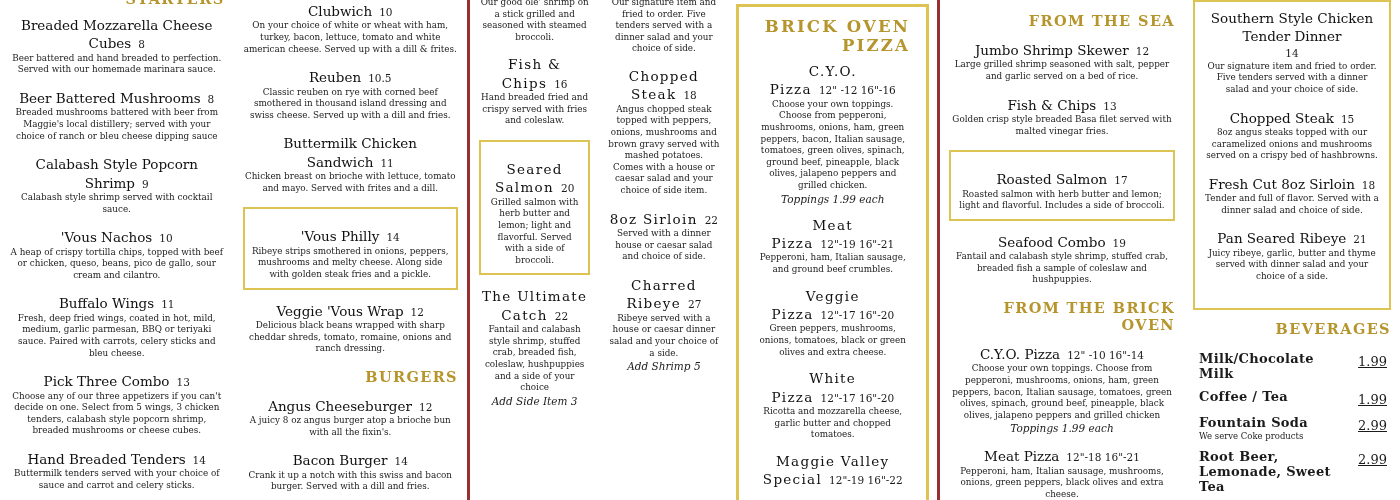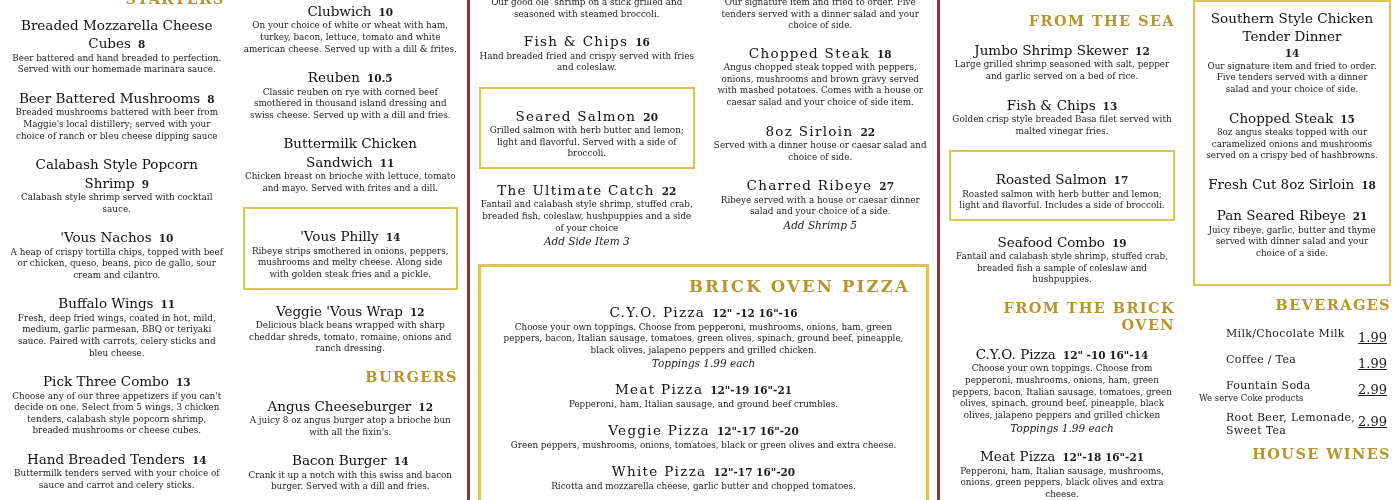--- a/index.html
+++ b/index.html
@@ -6,54 +6,54 @@
     --gold:#b5952c;
     --goldb:#ddc452;
     --red:#963031;
     --ink:#1b1b1b;
   }
   html,body{margin:0;padding:0;background:#fff;}
   .menu{display:flex;width:1400px;height:500px;background:#fff;color:var(--ink);
         font-family:"DejaVu Serif","Liberation Serif",serif;overflow:hidden;}
   .page{box-sizing:border-box;height:500px;overflow:hidden;background:#fff;}
   #page-1{width:470px;border-right:3px solid var(--red);}
-  #page-2{width:470px;border-right:3px solid var(--red);display:flex;flex-direction:column;}
+  #page-2{width:470px;border-right:3px solid var(--red);display:flex;flex-direction:row;}
   #page-3{width:460px;}
   .cols{display:flex;}
   .col{flex:1;padding:0 9px;min-width:0;}
   #page-1 .col{padding-top:2px;}
   #page-3 .col:first-child{padding-top:6px;width:244px;flex:none;box-sizing:border-box;}
   #page-3 .col:last-child{flex:1;}
 
   .heading{font-weight:700;font-size:14.5px;color:var(--gold);text-align:right;
            letter-spacing:1.4px;margin:6px 0 12px;}
   .cut-top{margin-top:-12px;margin-bottom:9px;}
 
   .item{text-align:center;margin-bottom:13px;}
   .nameline{line-height:1.15;}
   .iname{font-weight:400;font-size:13.5px;color:#101010;}
   .iname.spread{letter-spacing:1.3px;}
-  .iprice{font-weight:700;font-size:10.5px;margin-left:7px;white-space:nowrap;}
+  .iprice{font-weight:400;font-size:10.5px;margin-left:7px;white-space:nowrap;}
   .iprice.below{margin:1px 0 2px;text-align:center;}
   .desc{font-size:8.8px;line-height:1.32;color:#222;text-align:center;}
   .tail{margin:-3px 0 12px;}
   .note{font-style:italic;font-size:10.5px;margin-top:1px;text-align:center;}
   .item.boxed{border:2px solid var(--goldb);padding:18px 6px 7px;margin:0 0 12px;}
 
   .box-group{border:3px solid var(--goldb);}
   .pizza-box{margin:4px 8px 6px;padding:6px 16px 10px;}
   .pizza-box .heading{margin:2px 0 9px;font-size:16.5px;letter-spacing:2.2px;}
   .pizza-box .item{margin-bottom:11px;}
   .dinner-box{padding:7px 9px 12px;margin:0 0 10px;border-width:2px;}
 
   #page-2 .after .heading{margin:4px 0 7px;}
 
   .pricelist{padding:2px 4px 0 6px;}
   .price-row{display:flex;align-items:flex-start;margin-bottom:8px;text-align:left;}
-  .plabel{font-weight:400;font-size:11px;letter-spacing:0.3px;margin-left:27px;}
+  .plabel{font-weight:700;font-size:13px;letter-spacing:0.3px;}
   .psub{font-size:8.5px;margin-top:1px;}
   .pprice{margin-left:auto;width:36px;font-size:13px;padding-top:3px;text-align:right;text-decoration:underline;}
 </style>
 </head>
 <body>
 
 <div class="menu">
   <section class="page" id="page-1">
     <div class="cols">
         <div class="col">
@@ -223,20 +223,21 @@
               <div class="nameline"><span class="iname">Southern Style Chicken Tender Dinner</span></div>
               <div class="iprice below">14</div>
               <div class="desc">Our signature item and fried to order. Five tenders served with a dinner salad and your choice of side.</div>
             </div>
             <div class="item">
               <div class="nameline"><span class="iname">Chopped Steak</span><span class="iprice">15</span></div>
               <div class="desc">8oz angus steaks topped with our caramelized onions and mushrooms served on a crispy bed of hashbrowns.</div>
             </div>
             <div class="item">
               <div class="nameline"><span class="iname">Fresh Cut 8oz Sirloin</span><span class="iprice">18</span></div>
+              <div class="desc">Tender and full of flavor. Served with a dinner salad and choice of side.</div>
             </div>
             <div class="item">
               <div class="nameline"><span class="iname">Pan Seared Ribeye</span><span class="iprice">21</span></div>
               <div class="desc">Juicy ribeye, garlic, butter and thyme served with dinner salad and your choice of a side.</div>
             </div>
           </div>
           <div class="heading">BEVERAGES</div>
           <div class="pricelist">
             <div class="price-row">
               <div class="price-left">

